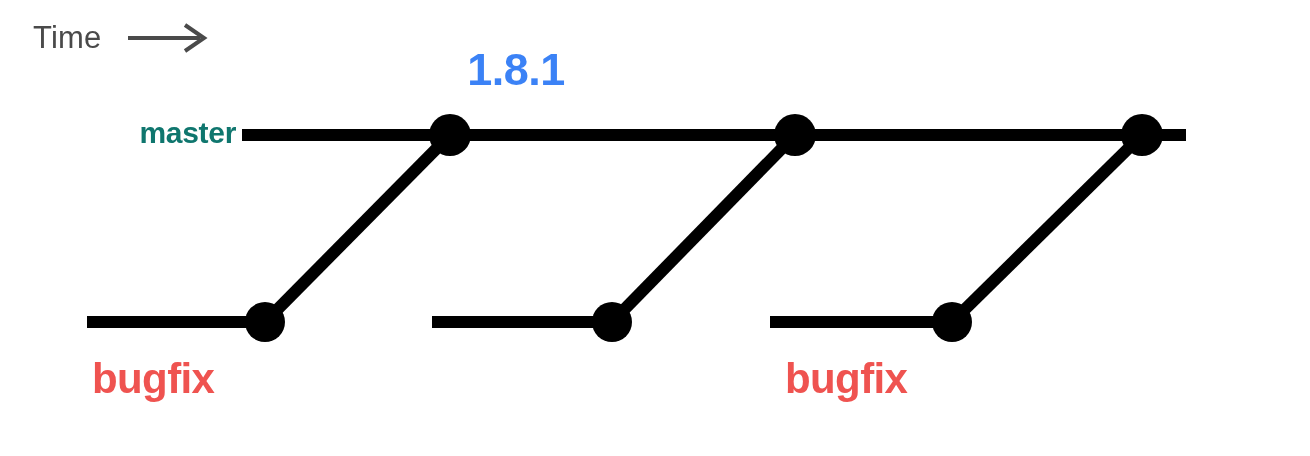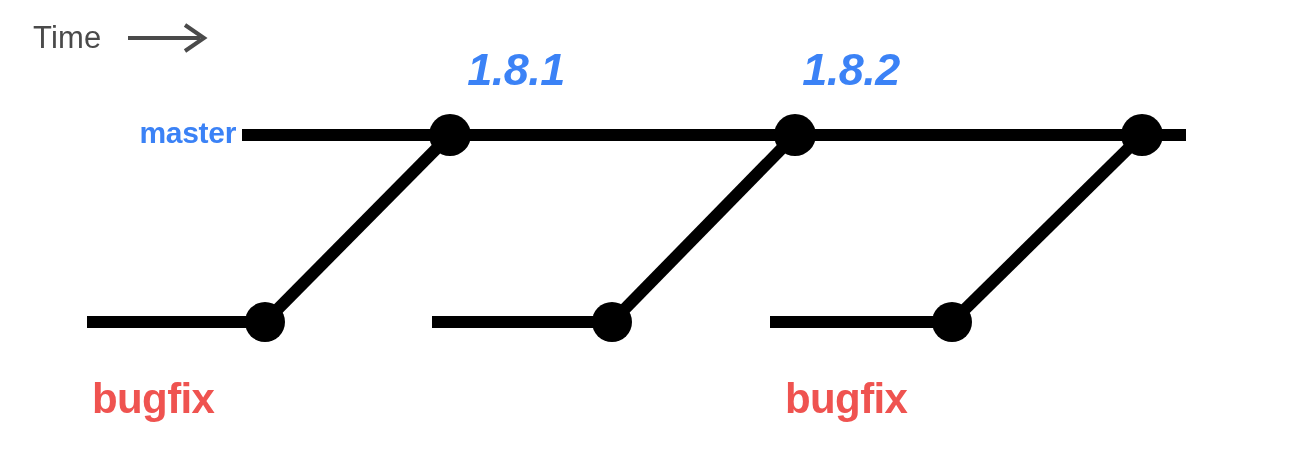--- a/index.html
+++ b/index.html
@@ -39,32 +39,31 @@
     color: #4a4a4a;
     letter-spacing: 0.2px;
   }
   .version-label {
     top: 47px;
     font-size: 45px;
     font-weight: 700;
     color: #3b82f6;
     letter-spacing: -0.5px;
     transform: translateX(-50%);
-    font-style: italic;
   }
   .master-label {
     top: 118px;
     font-size: 30px;
     font-weight: 700;
-    color: #3b82f6;
+    color: #0f766e;
     letter-spacing: -0.3px;
     transform: translateX(-100%);
   }
   .branch-label {
-    top: 378px;
+    top: 358px;
     font-size: 42px;
     font-weight: 700;
     color: #ef5350;
     letter-spacing: -0.6px;
   }
 </style>
 </head>
 <body>
 
 <div id="stage">
@@ -93,18 +92,17 @@
       <line x1="128" y1="38" x2="200" y2="38" stroke="#4a4a4a" stroke-width="4"></line>
       <polyline points="185,25 204,38 185,51" fill="none" stroke="#4a4a4a" stroke-width="4" stroke-linecap="butt" stroke-linejoin="miter"></polyline>
     </g>
   </svg>
 
   <div class="txt time-label">Time</div>
 
   <div class="txt master-label" style="left:236px">master</div>
 
   <div class="txt version-label" style="left:516px">1.8.1</div>
-  <div class="txt version-label" style="left:851px">1.8.2</div>
 
   <div class="txt branch-label" style="left:92px">bugfix</div>
   <div class="txt branch-label" style="left:785px">bugfix</div>
 
 </div>
 
 </body></html>

